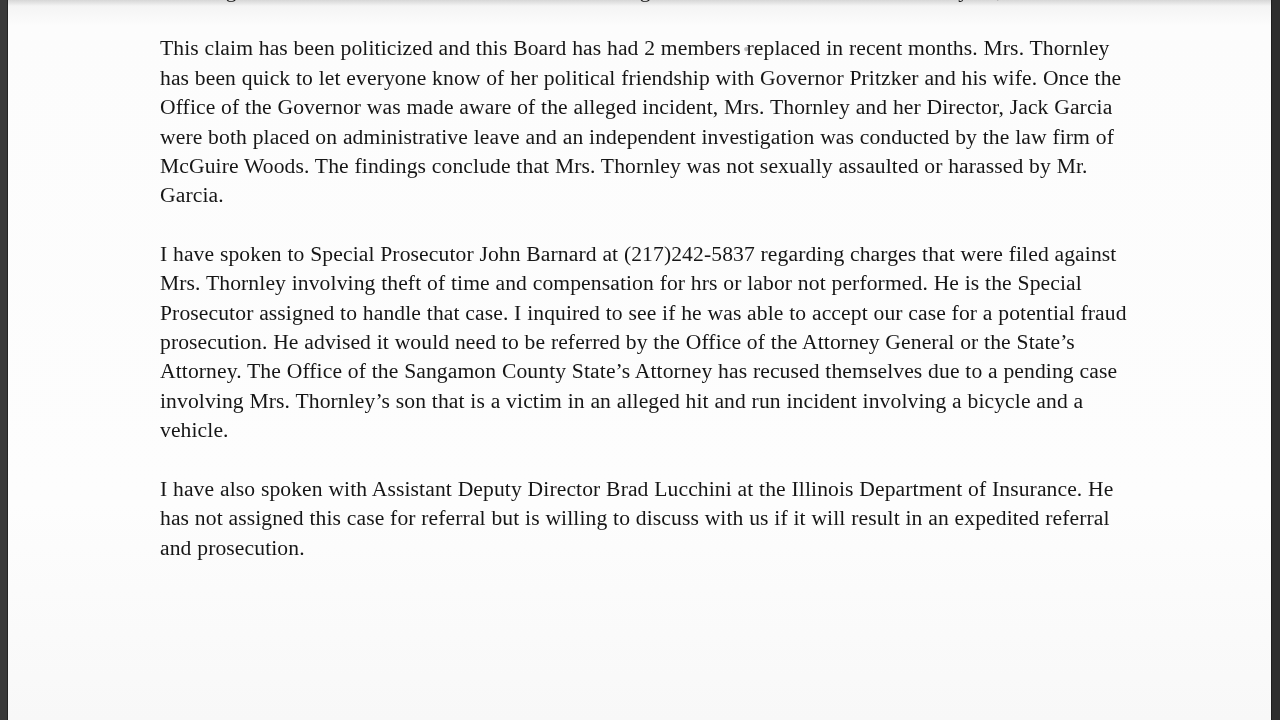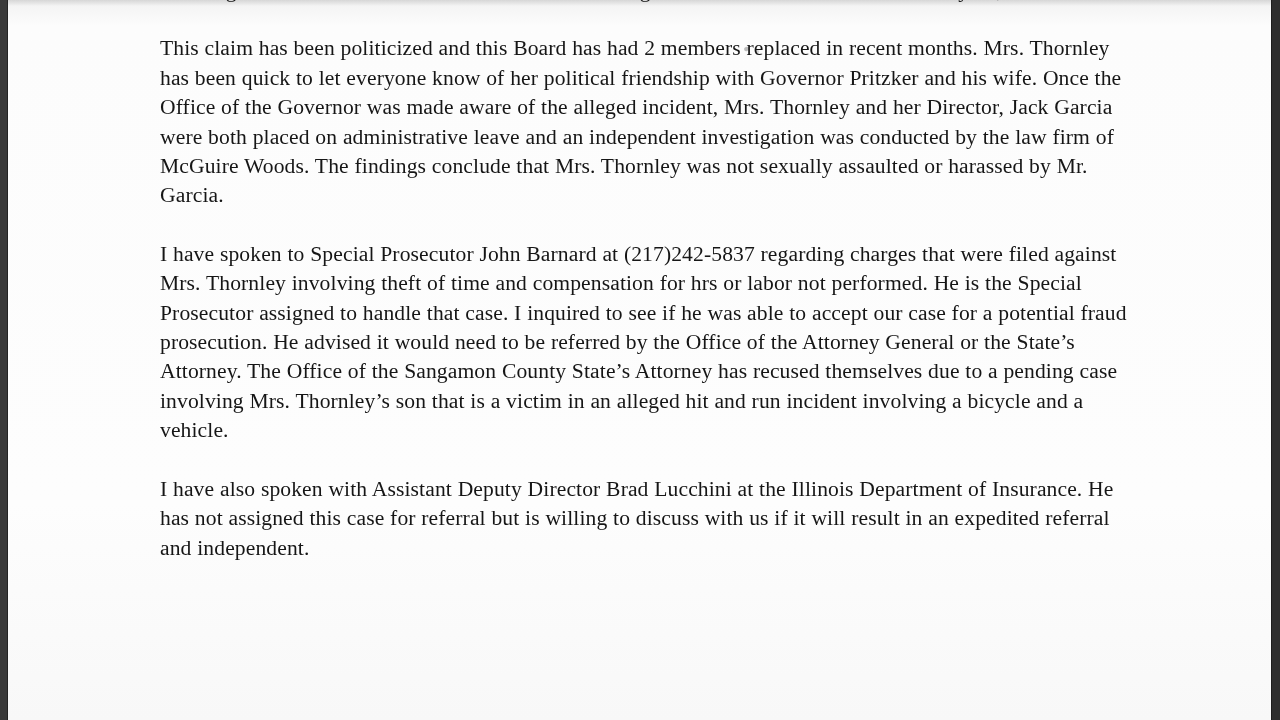--- a/index.html
+++ b/index.html
@@ -145,18 +145,18 @@
       <div class="speck s2"></div>
 
       <div class="text-column">
 
         <p class="para clipped-top">resulting in stress and mental issues as result of an alleged incident that occurred on January 23, 2020.</p>
 
         <p class="para">This claim has been politicized and this Board has had 2 members replaced in recent months. Mrs. Thornley has been quick to let everyone know of her political friendship with Governor Pritzker and his wife.  Once the Office of the Governor was made aware of the alleged incident, Mrs. Thornley and her Director, Jack Garcia were both placed on administrative leave and an independent investigation was conducted by the law firm of McGuire Woods.  The findings conclude that Mrs. Thornley was not sexually assaulted or harassed by Mr. Garcia.</p>
 
         <p class="para">I have spoken to Special Prosecutor John Barnard at (217)242-5837 regarding charges that were filed against Mrs. Thornley involving theft of time and compensation for hrs or labor not performed.  He is the Special Prosecutor assigned to handle that case.  I inquired to see if he was able to accept our case for a potential fraud prosecution.  He advised it would need to be referred by the Office of the Attorney General or the State’s Attorney.  The Office of the Sangamon County State’s Attorney has recused themselves due to a pending case involving Mrs. Thornley’s son that is a victim in an alleged hit and run incident involving a bicycle and a vehicle.</p>
 
-        <p class="para">I have also spoken with Assistant Deputy Director Brad Lucchini at the Illinois Department of Insurance.  He has not assigned this case for referral but is willing to discuss with us if it will result in an expedited referral and independent.</p>
+        <p class="para">I have also spoken with Assistant Deputy Director Brad Lucchini at the Illinois Department of Insurance.  He has not assigned this case for referral but is willing to discuss with us if it will result in an expedited referral and prosecution.</p>
 
       </div>
     </div>
   </div>
 </div>
 
 </body></html>

